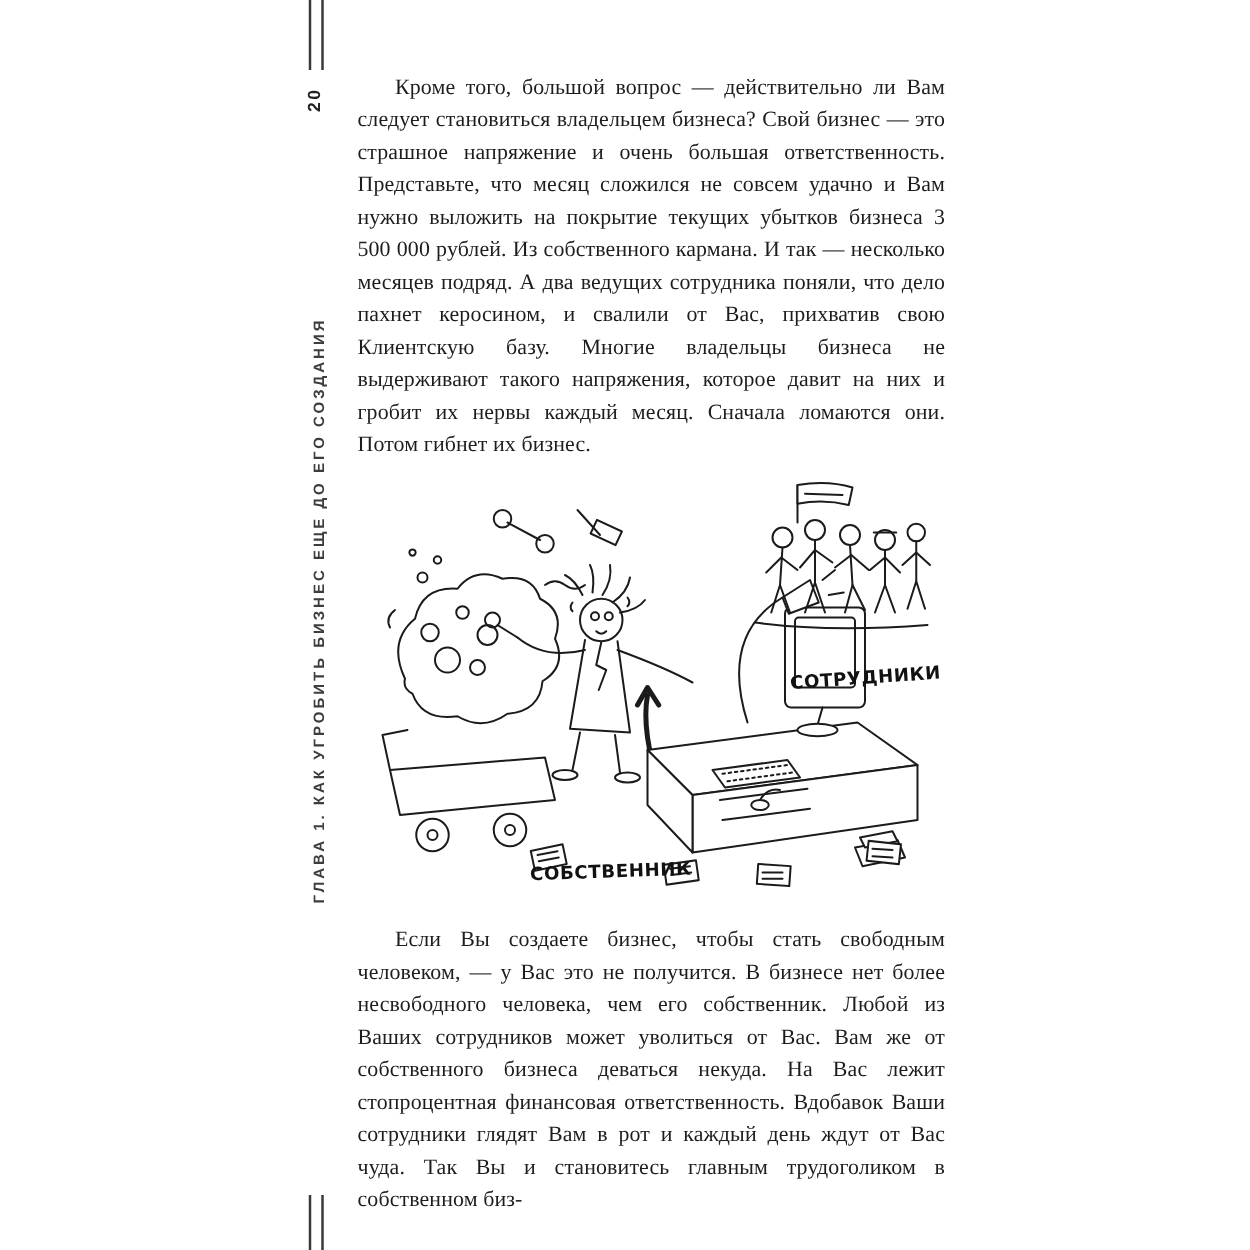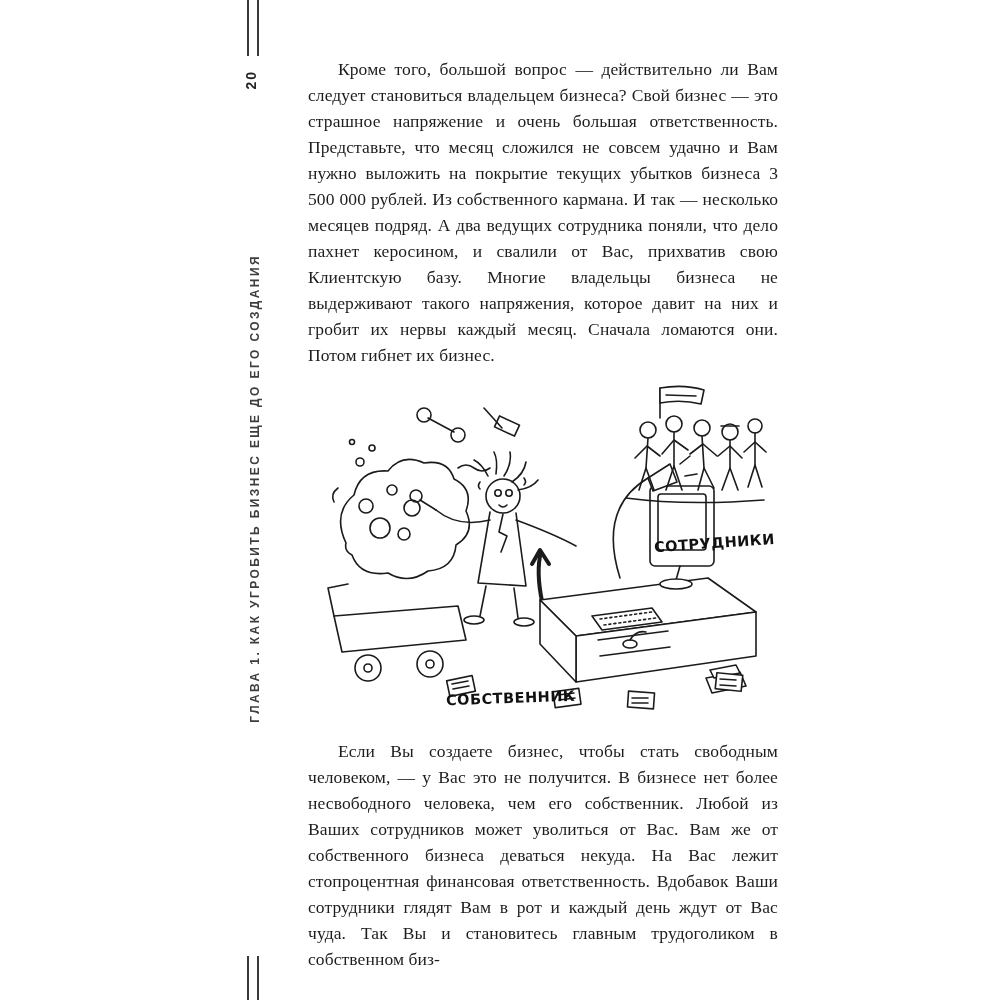--- a/index.html
+++ b/index.html
@@ -35,21 +35,21 @@
     position:absolute;left:242px;top:238px;height:500px;width:26px;
     display:flex;align-items:center;justify-content:center;
   }
   .chapter-title span{
     writing-mode:vertical-rl;transform:rotate(180deg);
     font-family:"Liberation Sans", sans-serif;font-weight:bold;
     font-size:12px;letter-spacing:2.4px;color:#3d3d3d;white-space:nowrap;
   }
 
   
-  .content{position:absolute;left:308px;top:56px;width:470px;color:var(--text);}
+  .content{position:absolute;left:286px;top:56px;width:470px;color:var(--text);}
   .content p{
     margin:0;font-size:17.5px;line-height:26px;text-align:justify;
     text-indent:30px;letter-spacing:0.1px;
   }
   .content p + .figure{margin-top:10px;}
   .para-2{margin-top:14px !important;}
 
   
   .figure{position:relative;width:470px;height:346px;margin:10px 0 4px;}
   .figure svg{position:absolute;inset:0;width:100%;height:100%;}

